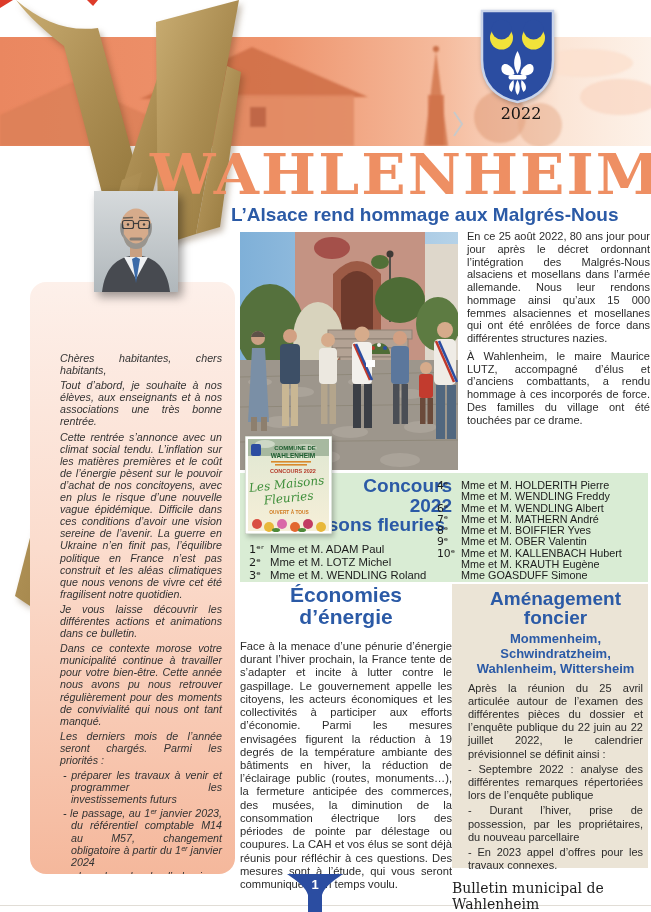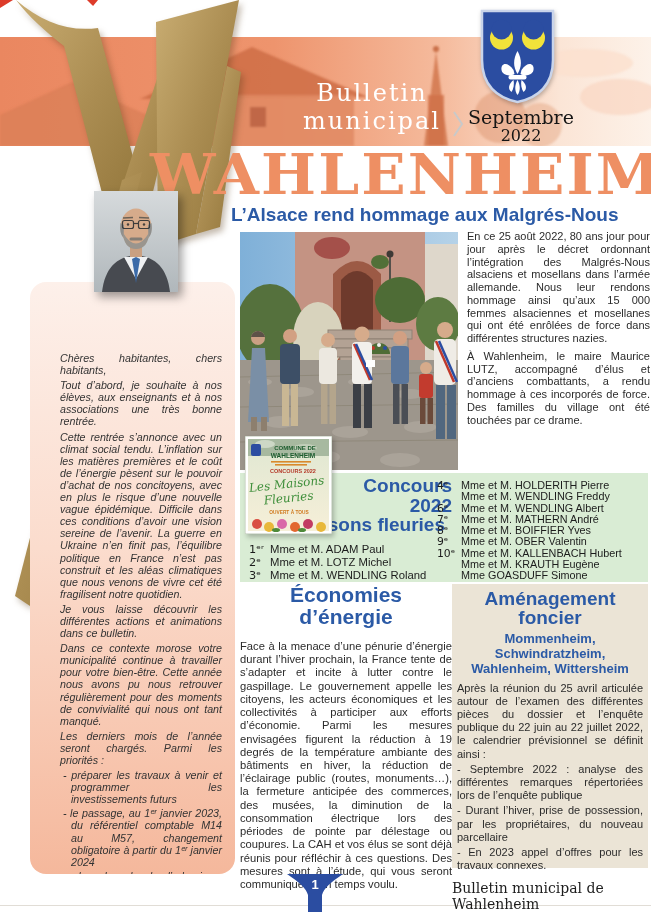--- a/index.html
+++ b/index.html
@@ -56,21 +56,21 @@
   .winners-left .row{margin-bottom:1.5px;}
   .winners-right{left:437px;top:480px;width:208px;z-index:4;font-size:10.8px;line-height:1.045;color:#1c1c1c;}
   .rank{display:inline-block;width:21px;font-family:"DejaVu Sans",sans-serif;}
   .winners-right .rank{width:24px;}
 
   
   .energie-title{left:240px;top:584px;width:212px;text-align:center;color:var(--blue);font-weight:bold;font-size:21px;line-height:1.05;z-index:3;}
   .energie-body{left:240px;top:640px;width:212px;font-size:11.2px;line-height:1.18;text-align:justify;color:var(--ink);z-index:3;}
 
   
-  .beigebox{left:452px;top:584px;width:196px;height:284px;background:var(--beigebox);padding:6px 5px 0 5px;z-index:3;}
+  .beigebox{left:452px;top:584px;width:196px;height:284px;background:var(--beigebox);padding:6px 5px 0 16px;z-index:3;}
   .foncier-title{text-align:center;color:var(--blue);font-weight:bold;font-size:19px;line-height:0.98;}
   .foncier-sub{text-align:center;color:var(--blue);font-weight:bold;font-size:13px;line-height:1.14;margin-top:5px;}
   .foncier-body{margin-top:5px;font-size:11px;line-height:1.2;text-align:justify;color:var(--ink);}
   .foncier-body p + p{margin-top:2px;}
 
   
   .footer-funnel{left:287px;top:874px;width:56px;height:38px;z-index:5;}
   .footer-text{left:452px;top:880px;width:198px;font-family:"DejaVu Serif","Liberation Serif",serif;font-size:14px;color:#1d1d1d;z-index:5;}
   .bottom-line{left:0;top:905px;width:651px;height:1px;background:#e1ddd6;z-index:1;}
 </style>
@@ -122,24 +122,20 @@
       <path d="M104,224 L142,212 L188,24 L170,20 Z"></path>
       <path d="M150,22 L233,0 L190,234 L152,246 Z"></path>
       <path d="M190,234 L214,227 L235,72 L221,66 Z"></path>
       <path d="M116,180 L136,172 L24,606 L9,596 Z"></path>
     </g>
   </svg>
 
   <div class="abs mark-a"></div>
   <div class="abs mark-b"></div>
 
-  <div class="abs bulletin-title">
-    <div>Bulletin</div>
-    <div>municipal</div>
-  </div>
 
   <svg class="abs armoiries" viewBox="0 0 77 97">
     <path d="M3,3 H74 V52 C74,77 59,90 38.5,94 C18,90 3,77 3,52 Z" fill="#2b4da1" stroke="#c9d4ea" stroke-width="2.5"></path>
     <g>
       <circle cx="22.5" cy="30" r="11.5" fill="#f1e23a"></circle>
         <circle cx="22.5" cy="21.5" r="10" fill="#2b4da1"></circle>
       <circle cx="54.5" cy="30" r="11.5" fill="#f1e23a"></circle>
         <circle cx="54.5" cy="21.5" r="10" fill="#2b4da1"></circle>
     </g>
     <g fill="#ffffff" transform="translate(38.5,60)">
@@ -150,21 +146,20 @@
       <path d="M0,12 C-3,17 -3,23 0,27 C3,23 3,17 0,12 Z"></path>
       <path d="M-4,12 C-9,16 -10,21 -6,24 C-4,21 -3,16 -4,12 Z"></path>
       <path d="M4,12 C9,16 10,21 6,24 C4,21 3,16 4,12 Z"></path>
     </g>
   </svg>
 
   <svg class="abs chevron" viewBox="0 0 12 30">
     <path d="M2,3 L10,15 L2,27" stroke="#c9c9c9" stroke-width="2" fill="none"></path>
   </svg>
   <div class="abs dateblock">
-    <div class="month">Septembre</div>
     <div class="year">2022</div>
   </div>
 
   <div class="abs commune">WAHLENHEIM</div>
 
   <svg class="abs portrait" viewBox="0 0 84 101" preserveAspectRatio="none">
     <defs>
         <linearGradient id="pgG" x1="0" y1="0" x2="0" y2="1">
       <stop offset="0" stop-color="#d6dadc"></stop>
           <stop offset="1" stop-color="#b0b7bb"></stop>

